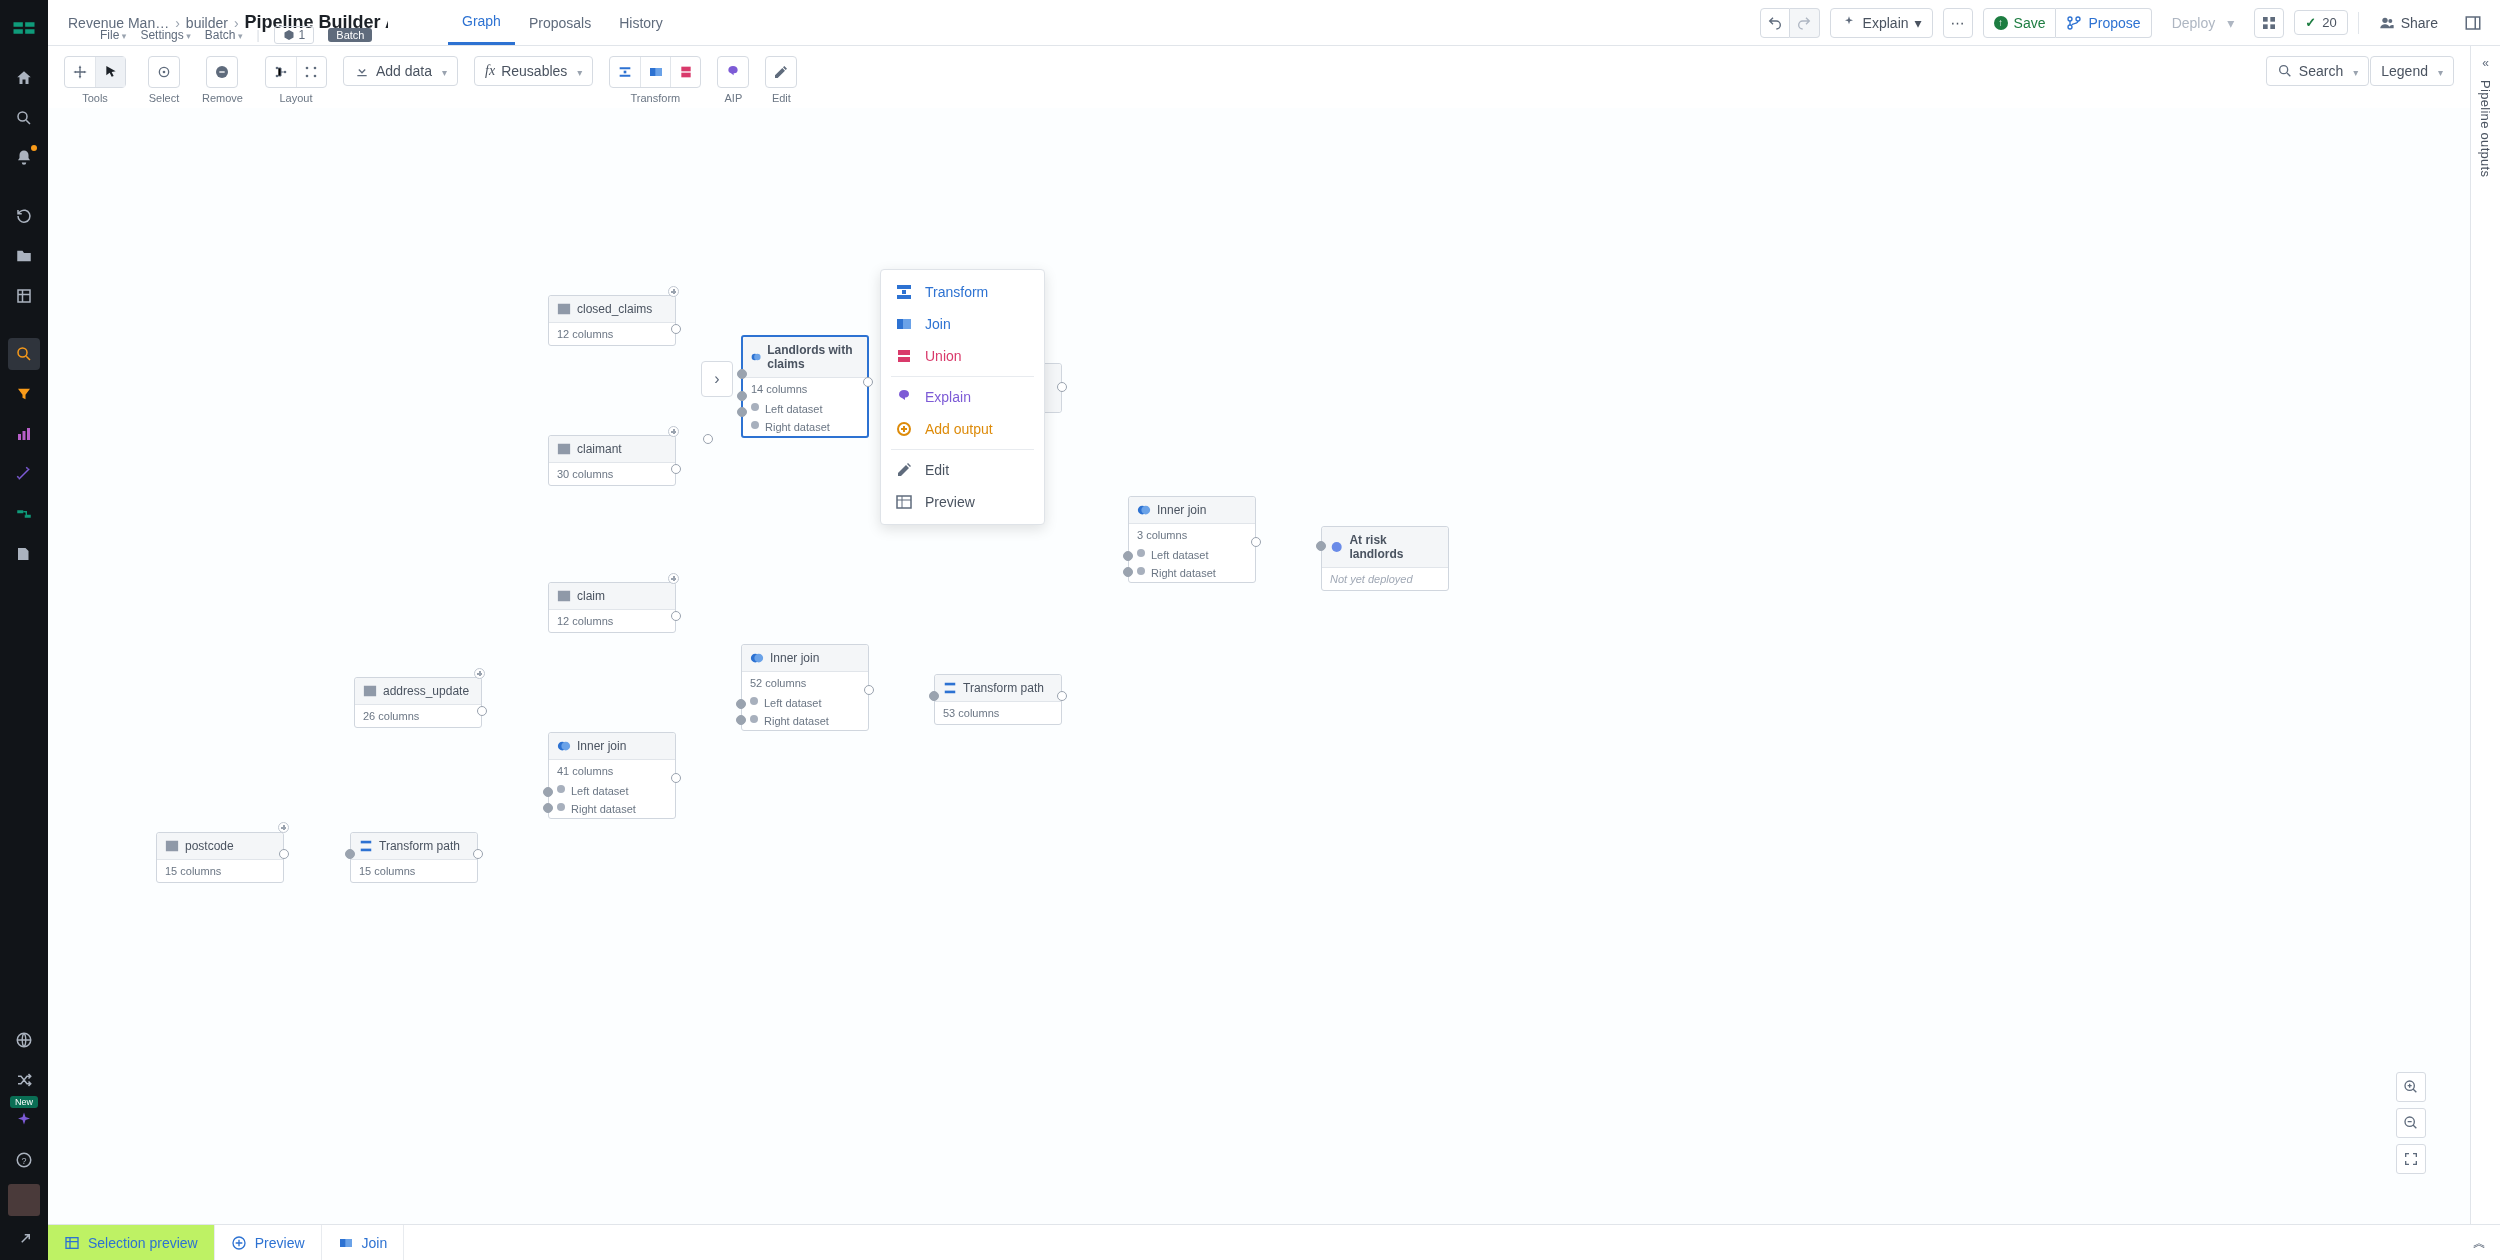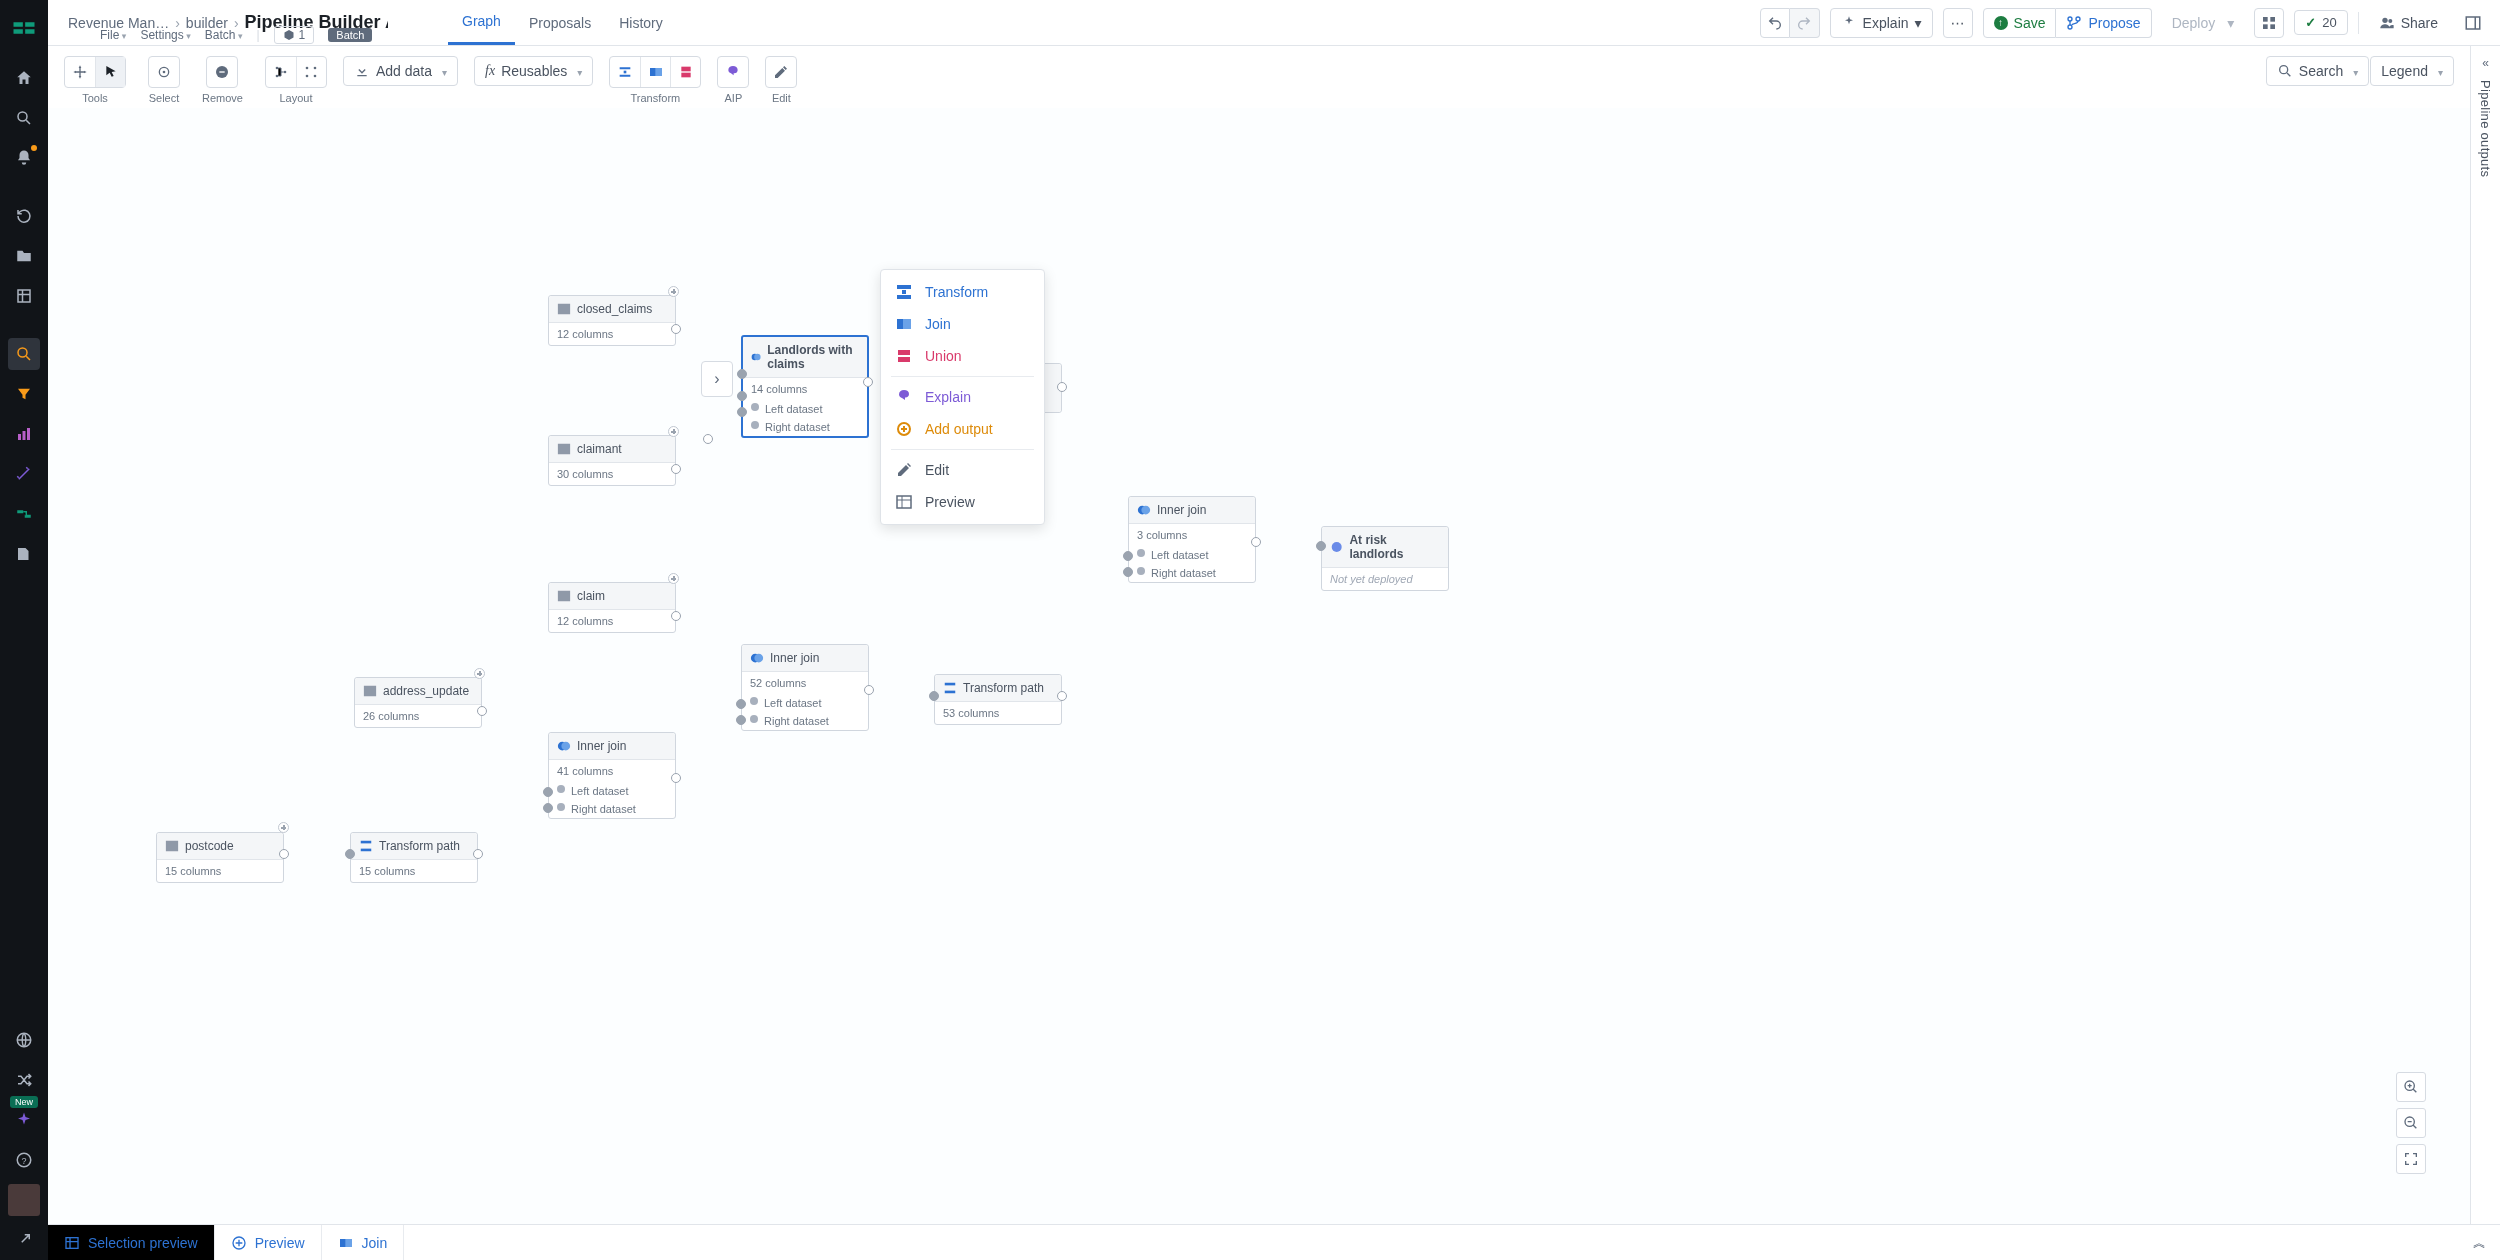--- a/index.html
+++ b/index.html
@@ -97,21 +97,21 @@
 .mi-edit { color:#4a5360; }
 .mi-preview { color:#4a5360; }
 .ctx-menu .mi .mico { width:18px; display:inline-flex; justify-content:center; }
 
 
 .expand-btn { position:absolute; width:32px; height:36px; border:1px solid #d6dbe2; border-radius:4px; background:#fff; display:flex; align-items:center; justify-content:center; color:#5f6b7c; font-size:16px; }
 
 
 .bottom-bar { position:absolute; left:48px; right:0; bottom:0; height:36px; border-top:1px solid #e1e5ea; display:flex; align-items:center; background:#fff; }
 .bottom-bar .btab { display:flex; align-items:center; gap:8px; padding:0 16px; height:100%; font-size:14px; color:#5f6b7c; border-right:1px solid #e8ebef; }
-.bottom-bar .btab.active { color:#2d72d2; background:#000000; }
+.bottom-bar .btab.active { color:#2d72d2; background:#bef264; }
 .bottom-bar .spacer { flex:1; }
 .bottom-bar .chevup { padding:0 14px; color:#5f6b7c; }
 
 
 .zoom-ctrls { position:absolute; right:44px; bottom:50px; display:flex; flex-direction:column; gap:6px; }
 .zoom-ctrls .zbtn { width:30px; height:30px; border:1px solid #d6dbe2; background:#fff; border-radius:3px; display:flex; align-items:center; justify-content:center; color:#5f6b7c; }
 
 svg { display:block; }
 .edges { position:absolute; inset:0; pointer-events:none; }
 .edges path { stroke:#c3cad4; stroke-width:1.4; fill:none; }

